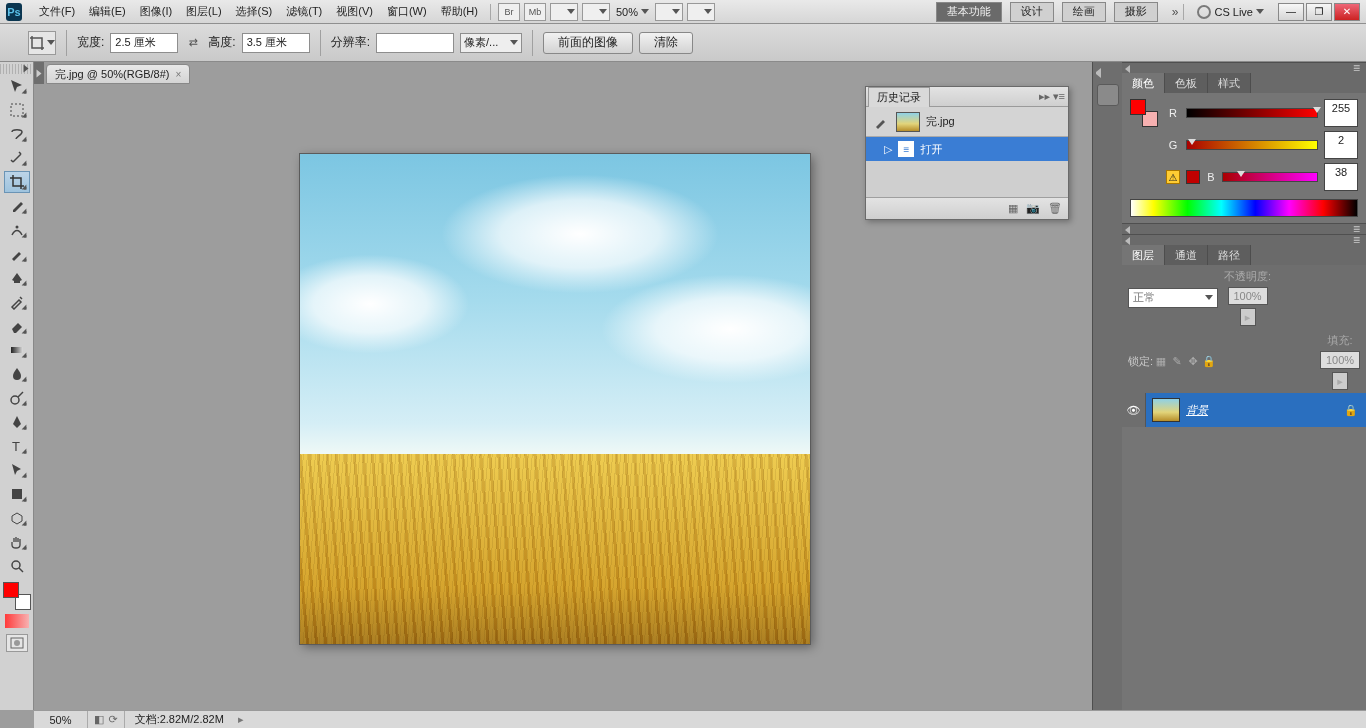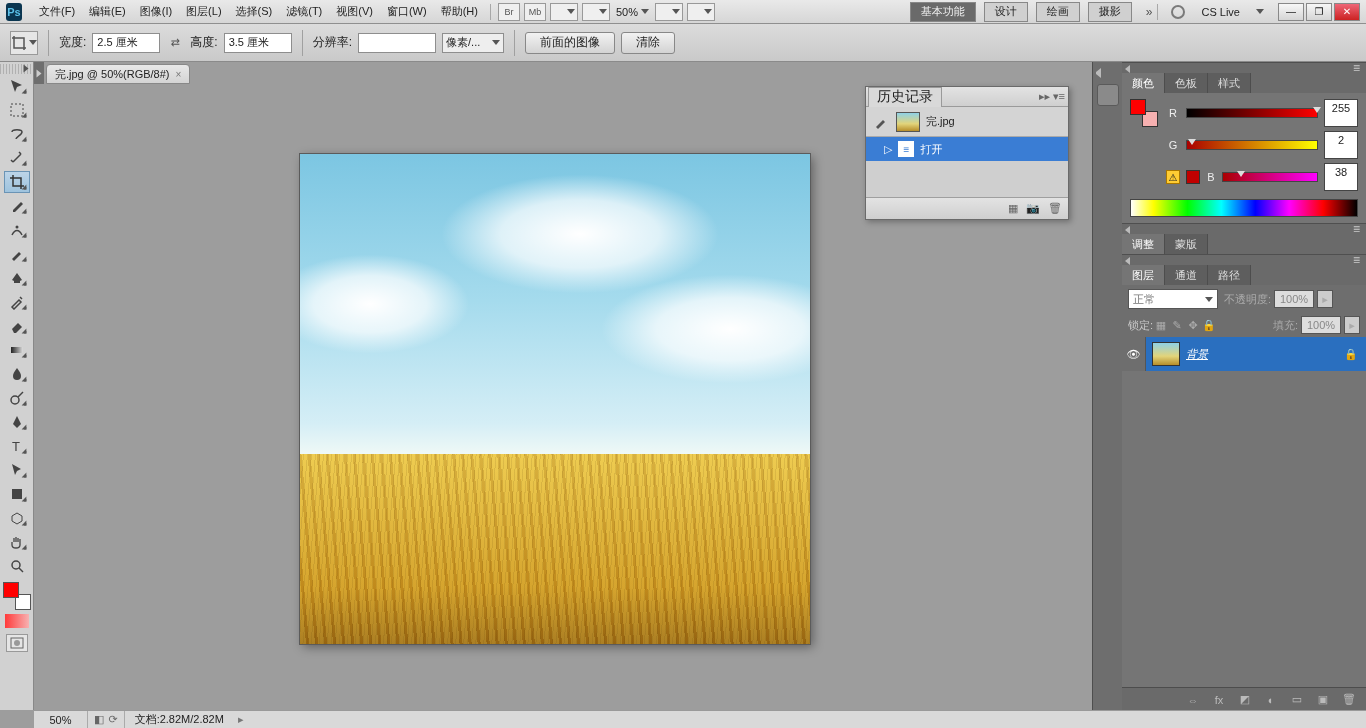--- a/index.html
+++ b/index.html
@@ -11,29 +11,29 @@
 .menu-item { padding: 0 7px; cursor: default; }
 .menu-sep { width: 1px; height: 16px; background: #a8a8a8; margin: 0 5px; }
 .mb-icon { width: 22px; height: 18px; border: 1px solid #999; background: #efefef; margin: 0 2px; display:flex;align-items:center;justify-content:center;font-size:9px;color:#555;}
 .mb-drop { width: 28px; height: 18px; border: 1px solid #999; background: #efefef; margin: 0 2px; display:flex;align-items:center;justify-content:flex-end;padding-right:2px;}
 .down-tri { width:0;height:0;border-left:4px solid transparent;border-right:4px solid transparent;border-top:5px solid #555;}
 .zoom-menu { display:flex;align-items:center;font-size:11px;margin:0 4px;}
 .zoom-menu .down-tri{margin-left:3px;}
 .workspace-tabs { margin-left: auto; display: flex; align-items: center; gap: 8px; }
 .ws-tab { padding: 3px 10px; background: #d0d0d0; border: 1px solid #888; font-size:11px; height:20px; display:flex;align-items:center;}
 .ws-tab.active { background: #6a6a6a; color: #eee; }
-.cslive { display:flex;align-items:center;margin:0 8px;gap:16px;}
+.cslive { display:flex;align-items:center;margin:0 8px;gap:3px;}
 .cslive-icon{width:14px;height:14px;border:2px solid #7a7a7a;border-radius:50%;}
 .win-controls { display: flex; gap: 2px; margin-left: 6px; }
 .win-btn { width: 26px; height: 18px; border: 1px solid #888; background: linear-gradient(#f7f7f7,#d5d5d5); display:flex;align-items:center;justify-content:center;font-size:10px;}
 .win-btn.close { background: linear-gradient(#e67,#c22); color:#fff;}
 .dbl-arr{margin-left:6px;font-size:12px;color:#555;}
 
 
-.options-bar { height: 38px; background: linear-gradient(#dcdcdc,#c9c9c9); border-bottom: 1px solid #8a8a8a; display: flex; align-items: center; padding: 0 10px; gap: 6px; }
+.options-bar { height: 38px; background: linear-gradient(#dcdcdc,#c9c9c9); border-bottom: 1px solid #8a8a8a; display: flex; align-items: center; padding: 0 28px; gap: 6px; }
 .opt-tool { width: 28px; height: 24px; border:1px solid #999; background:#e6e6e6; display:flex;align-items:center;justify-content:center;}
 .opt-label { font-size: 12px; }
 .opt-input { width: 68px; height: 20px; border: 1px solid #8e8e8e; background: #fff; padding: 0 4px; font-size: 11px; display:flex;align-items:center;}
 .opt-swap { width: 18px; height: 18px; display:flex;align-items:center;justify-content:center;color:#555;}
 .opt-select { width: 62px; height: 20px; border: 1px solid #8e8e8e; background: #eee; display:flex;align-items:center;justify-content:space-between;padding:0 3px;font-size:11px;}
 .opt-btn { height: 22px; padding: 0 14px; border: 1px solid #888; background: linear-gradient(#f2f2f2,#d3d3d3); border-radius: 3px; font-size: 12px; display:flex;align-items:center;}
 .vsep{width:1px;height:26px;background:#a0a0a0;margin:0 4px;}
 
 
 .main { position: absolute; top: 62px; left: 0; right: 0; bottom: 18px; display: flex; }
@@ -97,38 +97,38 @@
 .rgb-slider.b{background:linear-gradient(90deg,#a00,#f0f);}
 .slider-thumb{position:absolute;top:-2px;width:0;height:0;border-left:4px solid transparent;border-right:4px solid transparent;border-top:6px solid #ddd;}
 .rgb-val { width: 34px; height: 28px; background: #fff; border: 1px solid #444; text-align: center; font-size: 11px; line-height:16px;}
 .warn-ic{width:14px;height:14px;display:flex;align-items:center;justify-content:center;font-size:10px;background:#ffcc33;border:1px solid #aa7700;}
 .warn-sw{width:14px;height:14px;background:#c00000;border:1px solid #333;}
 .spectrum{height:18px;margin-top:4px;background:linear-gradient(90deg,#fff 0%,#ff0 10%,#0f0 25%,#0ff 40%,#00f 55%,#f0f 70%,#f00 85%,#000 100%);border:1px solid #444;}
 
 
 .layers-ctrl{display:flex;align-items:center;gap:6px;padding:4px 6px;background:#6e6e6e;}
 .blend-select{width:90px;height:20px;background:#fff;border:1px solid #555;display:flex;align-items:center;justify-content:space-between;padding:0 4px;font-size:11px;color:#777;}
-.opa-row{display:flex;align-items:center;gap:3px;color:#aaa;font-size:11px;}
+.opa-row{display:flex;align-items:center;gap:3px;color:#aaa;font-size:11px;flex-direction:column;}
 .opa-val{width:40px;height:18px;background:#ddd;border:1px solid #555;text-align:center;font-size:11px;line-height:16px;color:#888;}
 .opa-more{width:16px;height:18px;background:#ccc;border:1px solid #555;display:flex;align-items:center;justify-content:center;}
 .lock-row{display:flex;align-items:center;padding:3px 6px;color:#ccc;font-size:11px;background:#6e6e6e;}
 .lock-ic{width:16px;height:16px;display:flex;align-items:center;justify-content:center;color:#aaa;}
 .layers-list{background:#757575;height:350px;position:relative;}
 .layer-row{display:flex;align-items:center;height:34px;background:#2a6fbf;color:#fff;}
 .eye-col{width:24px;height:34px;display:flex;align-items:center;justify-content:center;background:#6e6e6e;border-right:1px solid #555;}
 .layer-thumb{width:28px;height:24px;margin:0 6px;background:linear-gradient(#8fd1e6 0%,#e2d47a 60%,#b78e2a 100%);border:1px solid #333;}
 .layer-name{flex:1;font-style:italic;font-size:11px;text-decoration:underline;}
 .layer-lock{margin-right:8px;color:#fff;}
 .layers-footer{height:24px;background:#6a6a6a;border-top:1px solid #4d4d4d;display:flex;align-items:center;justify-content:flex-end;gap:8px;padding:0 8px;color:#bbb;}
 .lf-ic{width:18px;height:16px;display:flex;align-items:center;justify-content:center;}
 
 
 .history-panel { position: absolute; left: 865px; top: 86px; width: 204px; background: #d4d4d4; border: 1px solid #6a6a6a; box-shadow: 2px 2px 6px rgba(0,0,0,.3); }
 .hist-head{height:20px;background:linear-gradient(#e3e3e3,#cfcfcf);display:flex;align-items:center;border-bottom:1px solid #9a9a9a;}
-.hist-tab{height:20px;padding:0 8px;background:#d9d9d9;border:1px solid #9a9a9a;border-bottom:none;font-size:14px;display:flex;align-items:center;margin-left:2px;}
+.hist-tab{height:20px;padding:0 8px;background:#d9d9d9;border:1px solid #9a9a9a;border-bottom:none;font-size:11px;display:flex;align-items:center;margin-left:2px;}
 .hist-ctrl{margin-left:auto;display:flex;gap:3px;padding-right:3px;color:#666;}
 .hist-top{display:flex;align-items:center;height:30px;border-bottom:1px solid #aaa;padding:0 6px;gap:6px;}
 .hist-brush{width:18px;height:18px;display:flex;align-items:center;justify-content:center;}
 .hist-thumb{width:24px;height:20px;background:linear-gradient(#8fd1e6 0%,#e2d47a 60%,#b78e2a 100%);border:1px solid #555;}
 .hist-row{display:flex;align-items:center;height:24px;background:#3a7dd4;color:#fff;padding-left:18px;gap:6px;}
 .hist-row-ic{width:16px;height:16px;background:#fff;display:flex;align-items:center;justify-content:center;color:#3a7dd4;font-size:10px;}
 .hist-gap{height:36px;background:#cfcfcf;}
 .hist-foot{height:22px;background:linear-gradient(#e3e3e3,#cfcfcf);border-top:1px solid #9f9f9f;display:flex;justify-content:flex-end;gap:8px;padding:0 6px;align-items:center;color:#666;}
 
 
@@ -433,24 +433,20 @@
               <div class="rgb-val">38</div>
             </div>
           </div>
         </div>
         <div class="spectrum"></div>
       </div>
     </div>
 
     <div class="panel">
       <div class="panel-grip"></div>
-      <div class="panel-tabs">
-        <div class="p-tab active">调整</div>
-        <div class="p-tab">蒙版</div>
-      </div>
     </div>
 
     <div class="panel" style="flex:1;display:flex;flex-direction:column;">
       <div class="panel-grip"></div>
       <div class="panel-tabs">
         <div class="p-tab active">图层</div>
         <div class="p-tab">通道</div>
         <div class="p-tab">路径</div>
       </div>
       <div class="layers-ctrl">

